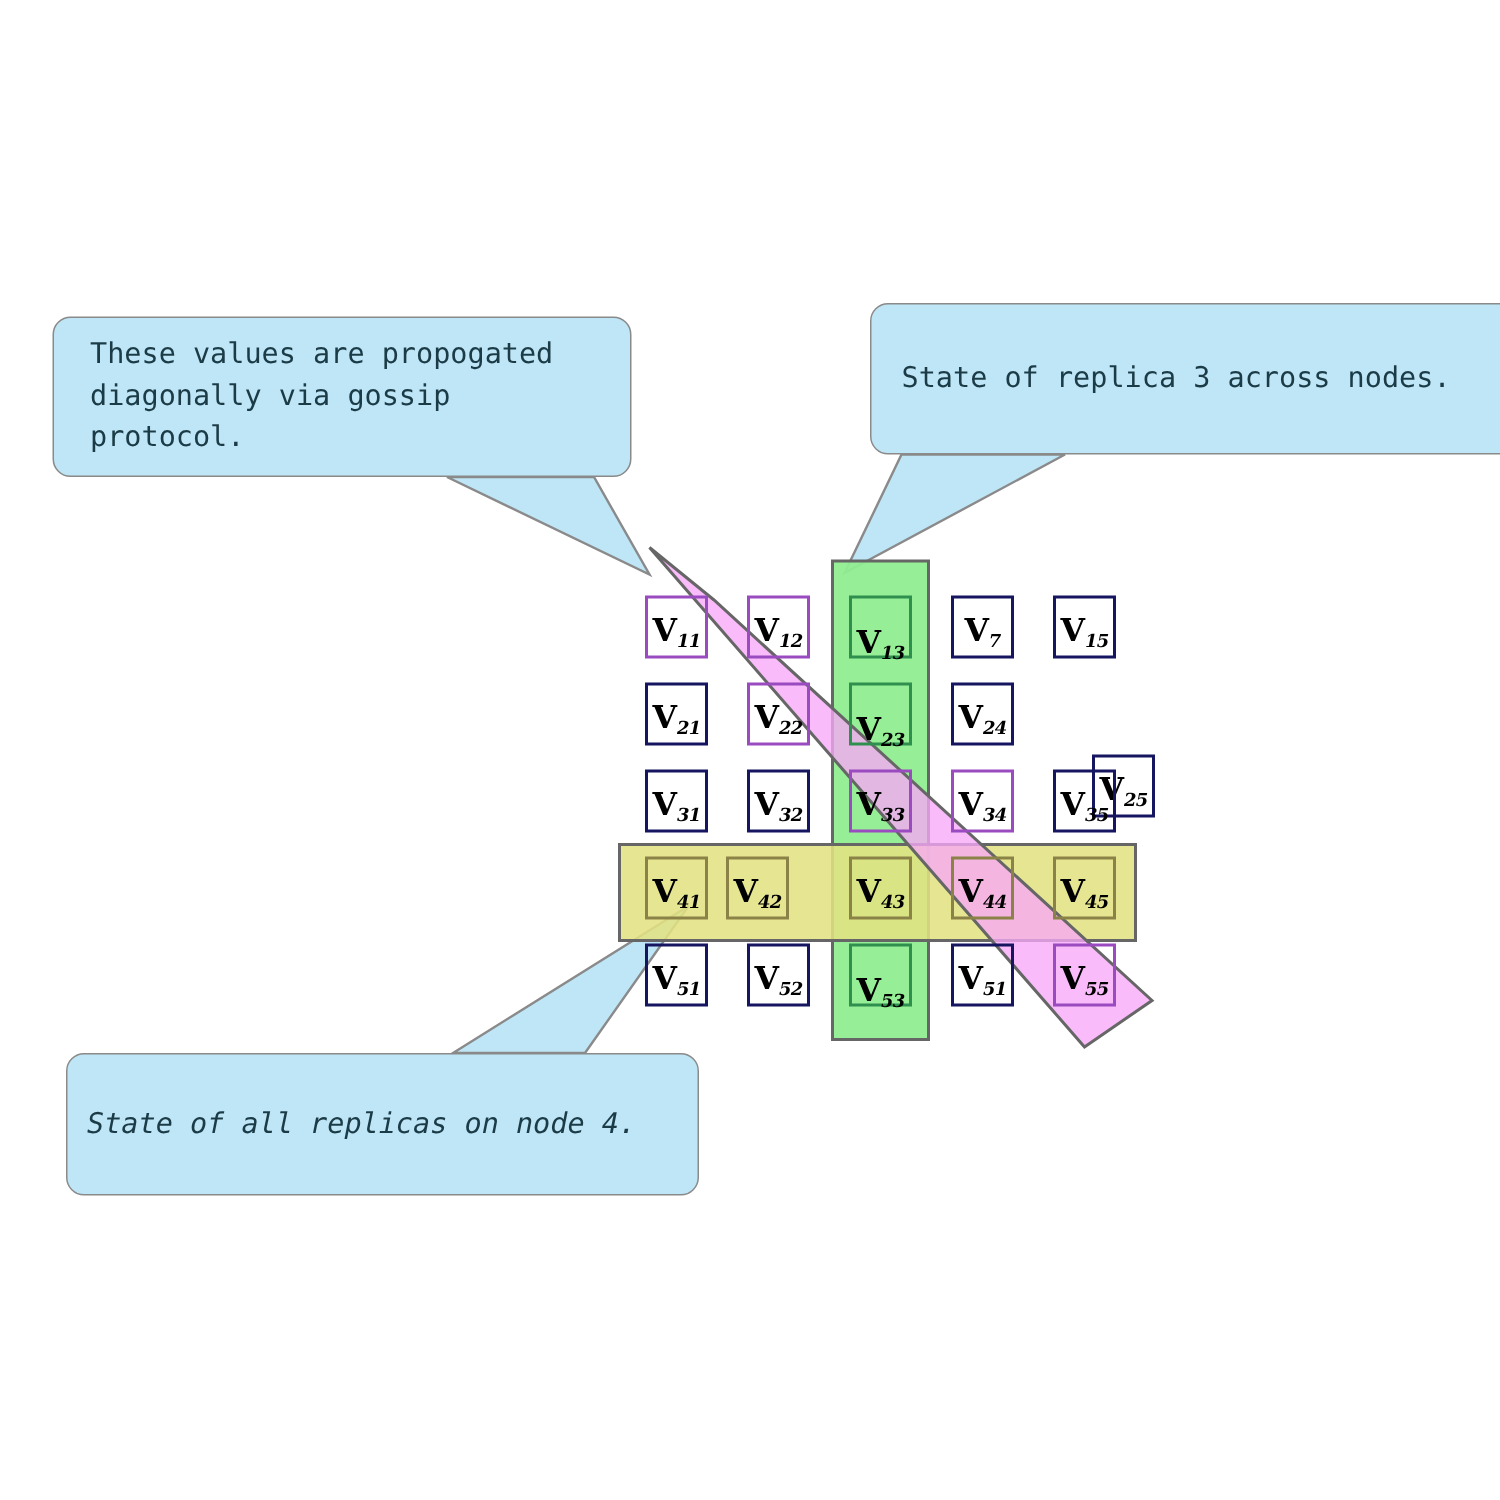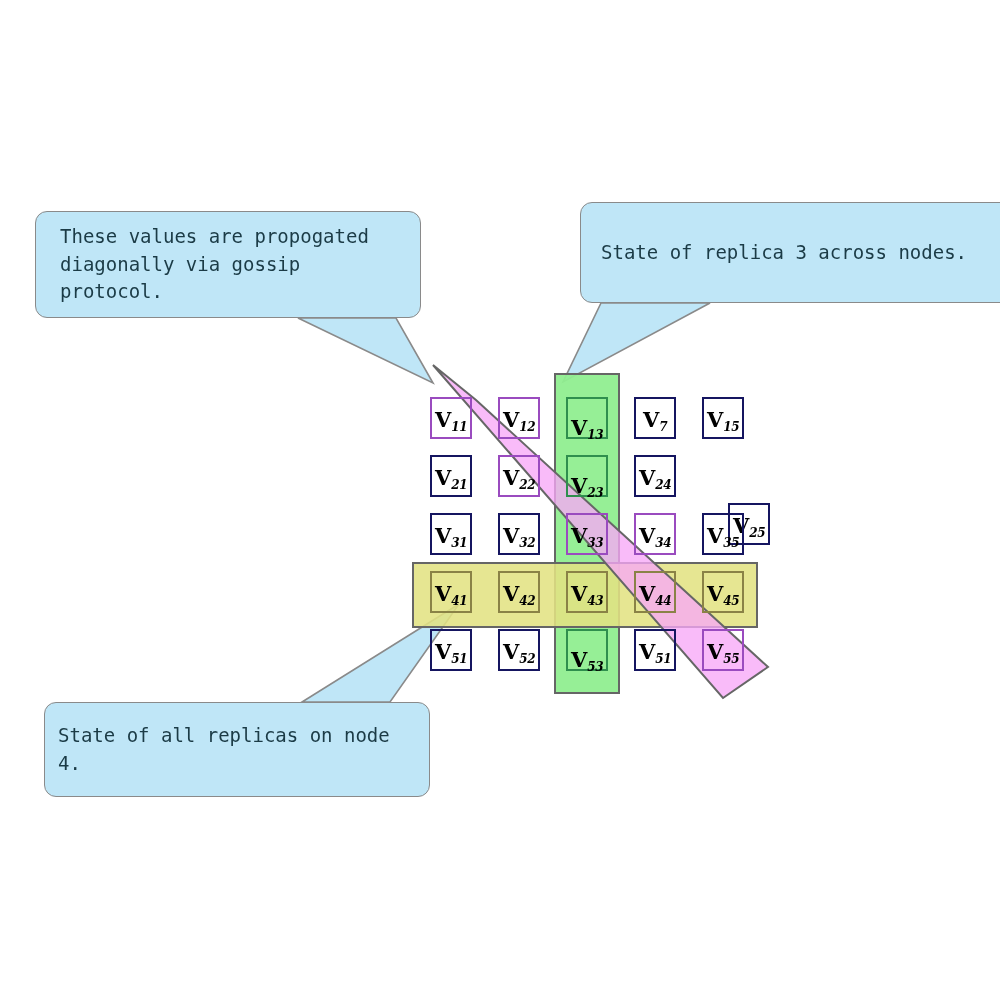--- a/index.html
+++ b/index.html
@@ -93,21 +93,21 @@
   }
   #callout-gossip {
     left: 35px; top: 211px; width: 386px; height: 107px;
   }
   #callout-gossip .ctext { padding-left: 24px; }
   #callout-replica3 {
     left: 580px; top: 202px; width: 453px; height: 101px;
   }
   #callout-replica3 .ctext { padding-left: 20px; }
   #callout-node4 {
-    left: 44px; top: 702px; width: 386px; height: 95px;
+    left: 44px; top: 702px; width: 422px; height: 95px; font-style: italic;
   }
   #callout-node4 .ctext { padding-left: 13px; }
 </style>
 </head>
 <body>
 
 <div id="stage">
 
   <svg class="layer" id="callout-layer" viewBox="0 0 1000 1000">
     <polygon id="tail-gossip" fill="#bfe6f7" stroke="#8a8a8a" stroke-width="1.6" points="298,318 396,318 433,383"></polygon>
@@ -166,21 +166,21 @@
       </div>
       <div class="cell b-purple" style="left: 634px; top: 513px;">
         <span class="vlab">V<sub>34</sub></span>
       </div>
       <div class="cell b-navy" style="left: 702px; top: 513px;">
         <span class="vlab">V<sub>35</sub></span>
       </div>
       <div class="cell b-olive" style="left: 430px; top: 571px; text-align: right;">
         <span class="vlab">V<sub>41</sub></span>
       </div>
-      <div class="cell b-olive" style="left: 498px; top: 571px;">
+      <div class="cell b-olive" style="left: 484px; top: 571px;">
         <span class="vlab">V<sub>42</sub></span>
       </div>
       <div class="cell b-olive" style="left: 566px; top: 571px;">
         <span class="vlab">V<sub>43</sub></span>
       </div>
       <div class="cell b-olive" style="left: 634px; top: 571px;">
         <span class="vlab">V<sub>44</sub></span>
       </div>
       <div class="cell b-olive" style="left: 702px; top: 571px;">
         <span class="vlab">V<sub>45</sub></span>

